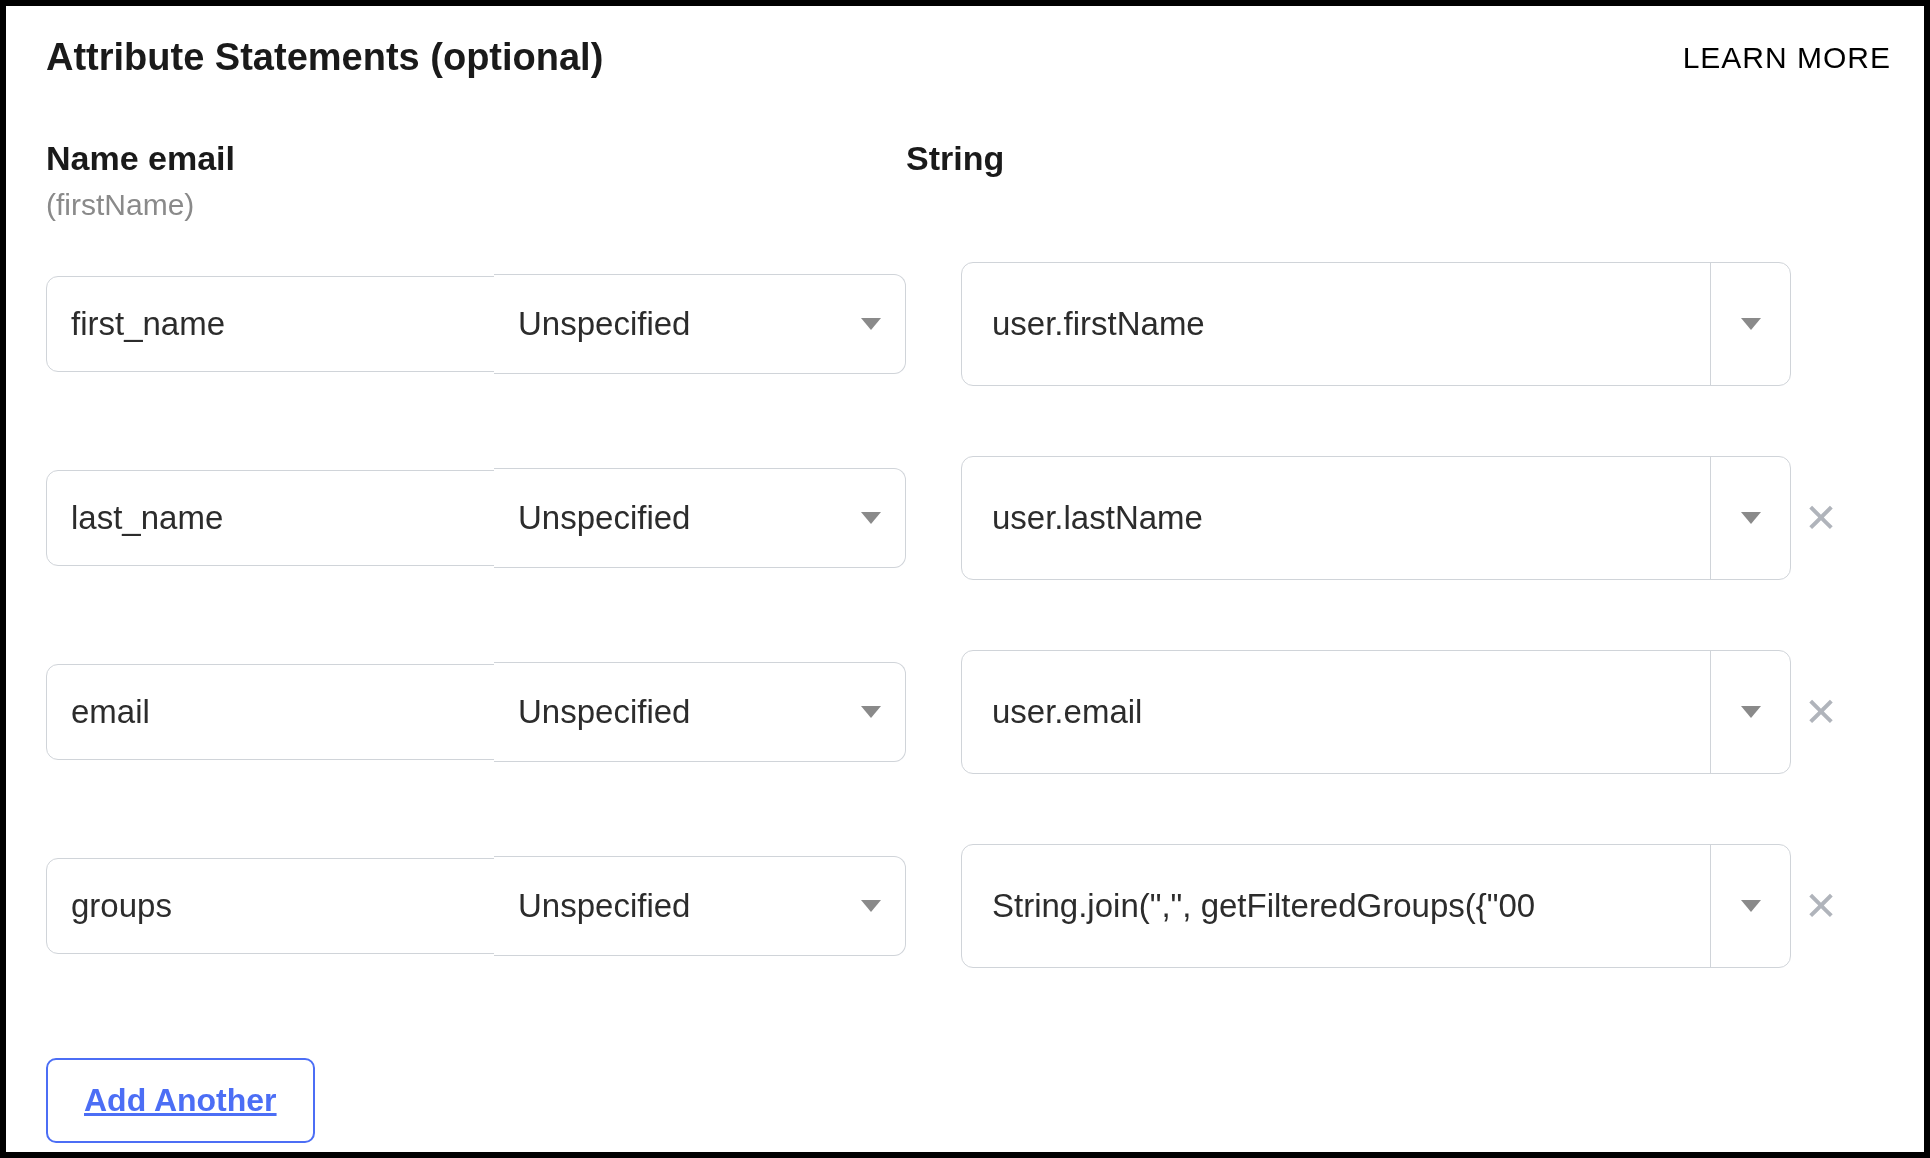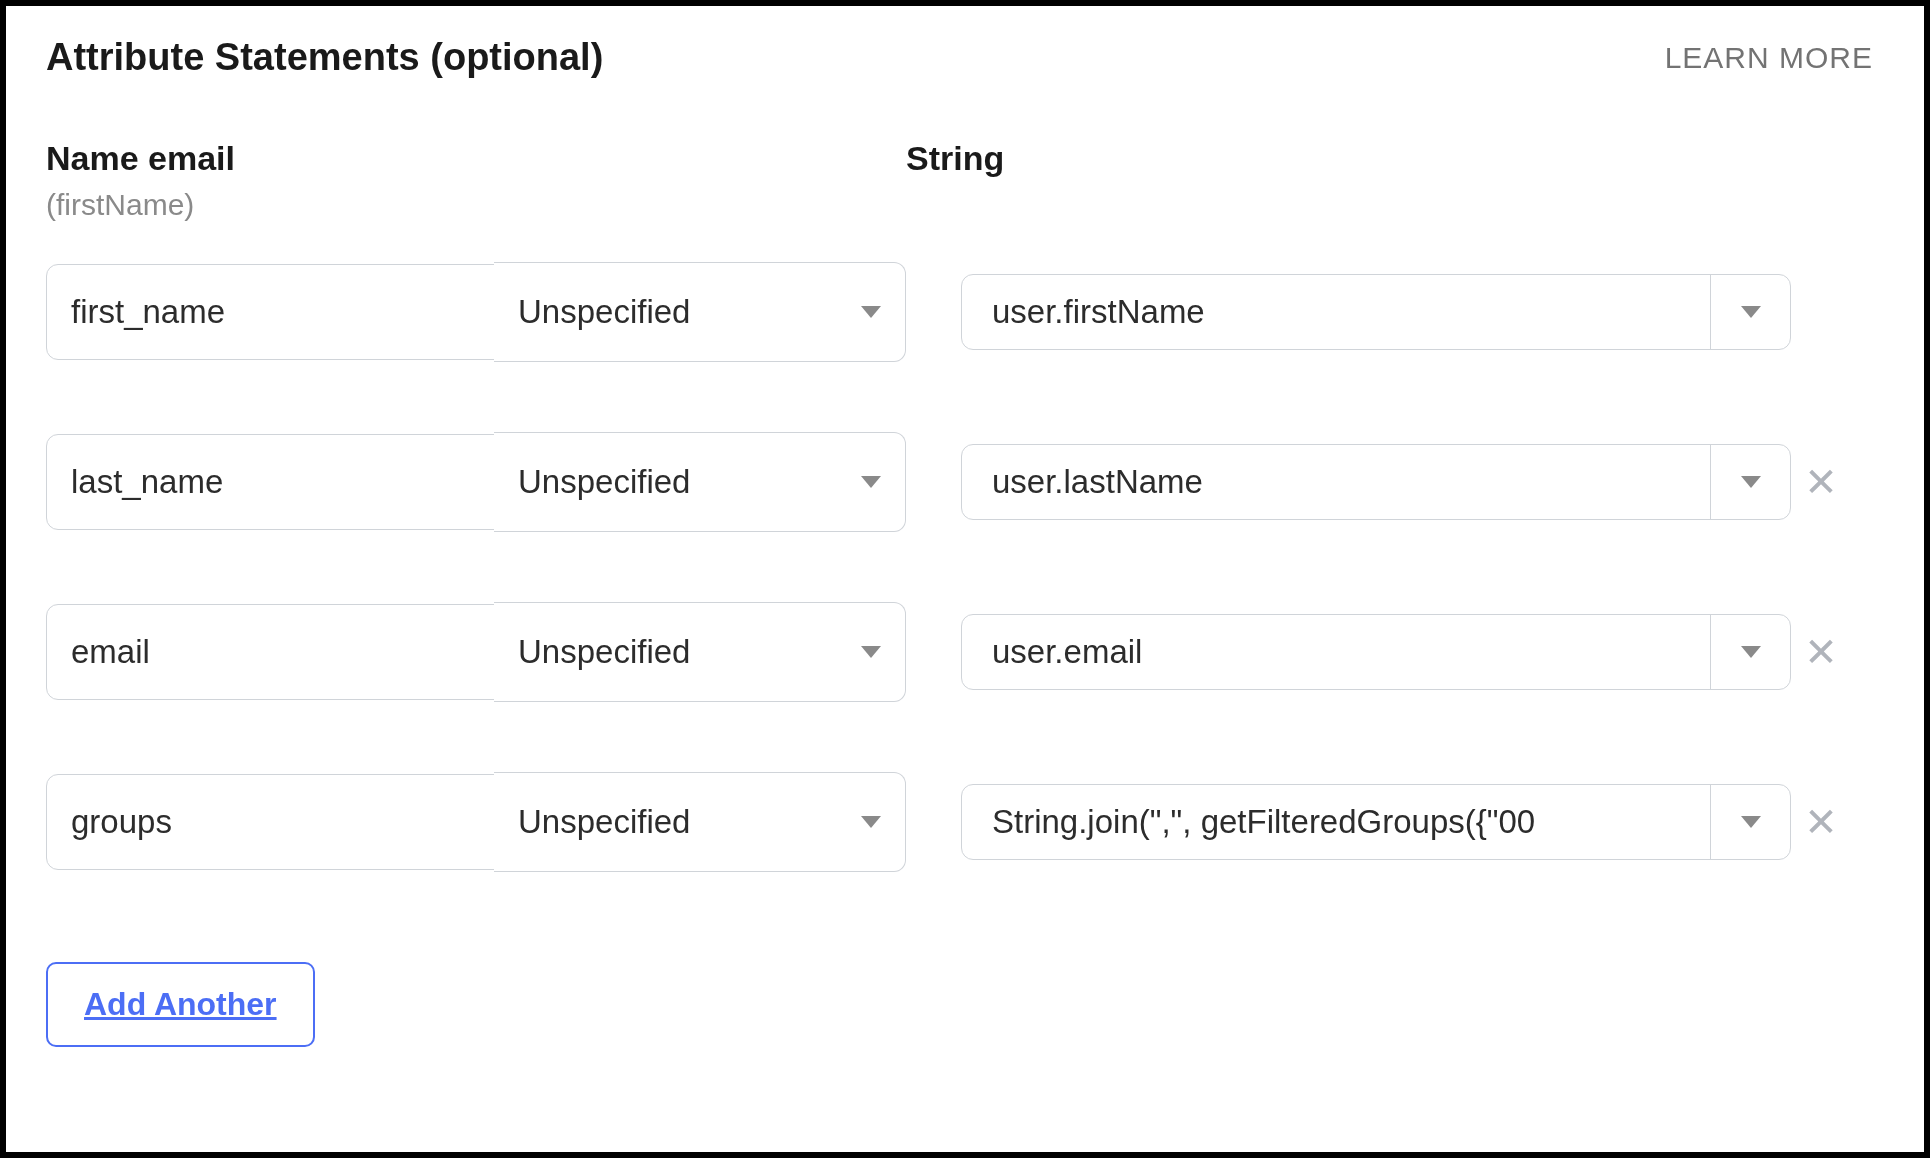--- a/index.html
+++ b/index.html
@@ -7,37 +7,37 @@
       margin: 0;
       padding: 0;
     }
     body {
       font-family: -apple-system, BlinkMacSystemFont, 'Segoe UI', Helvetica, Arial, sans-serif;
       background: #fff;
       padding: 0;
     }
     .container {
       border: 6px solid #000;
-      padding: 30px 51px 40px 40px;
+      padding: 30px 33px 40px 40px;
       width: 1930px;
       height: 1158px;
     }
     .header-row {
       display: flex;
       justify-content: space-between;
       align-items: center;
       margin-bottom: 60px;
     }
     .section-title {
       font-size: 38px;
       font-weight: 700;
       color: #1a1a1a;
     }
     .learn-more {
-      color: #737373;
+      color: #000000;
       font-size: 30px;
       font-weight: 500;
       letter-spacing: 1px;
       cursor: pointer;
     }
     .columns-header {
       display: grid;
       grid-template-columns: 460px 400px 55px 830px 60px;
       margin-bottom: 40px;
     }
@@ -96,21 +96,21 @@
       width: 0;
       height: 0;
       border-left: 10px solid transparent;
       border-right: 10px solid transparent;
       border-top: 12px solid #8a8a8a;
     }
     .value-field {
       display: flex;
       border: 1.5px solid #d0d4d9;
       border-radius: 12px;
-      height: 76px;
+      height: 124px;
       overflow: hidden;
       background: #fff;
       gap: 21px;
     }
     .value-input {
       flex: 1;
       border: none;
       outline: none;
       font-size: 33px;
       padding: 0 30px;

